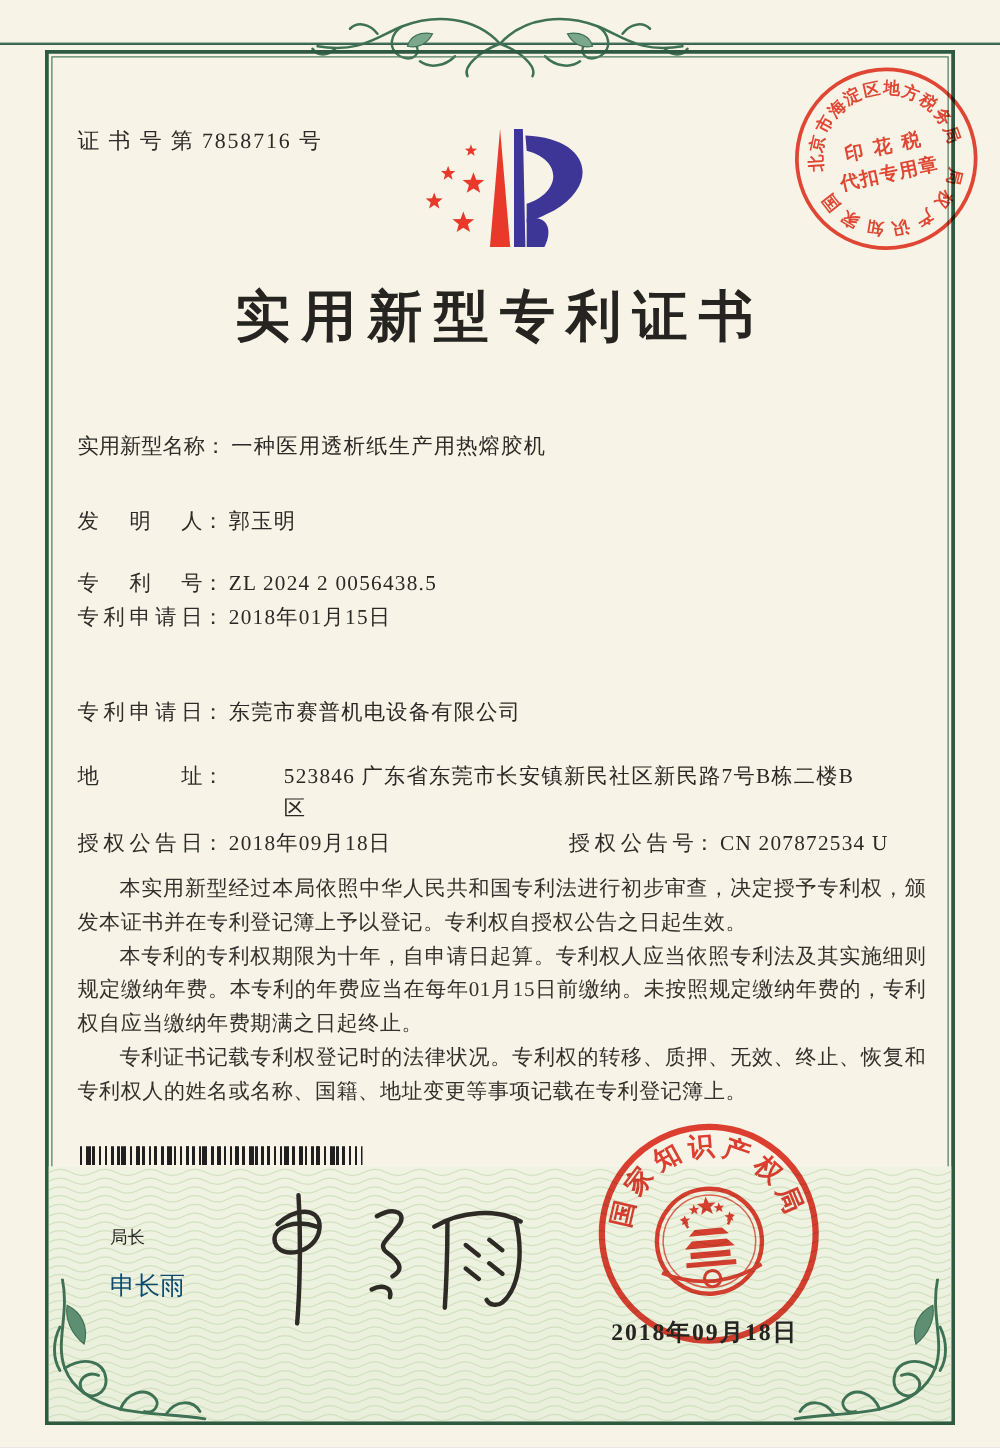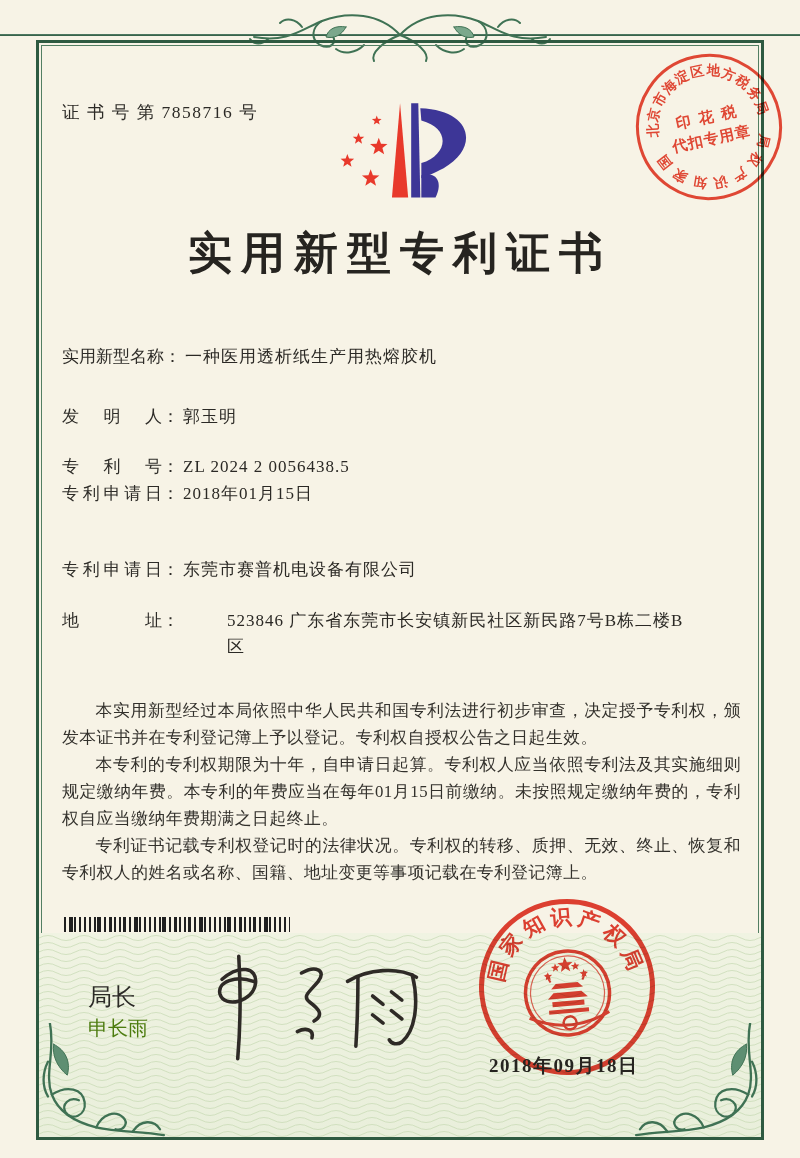--- a/index.html
+++ b/index.html
@@ -56,24 +56,24 @@
   .corner path{fill:none;stroke:var(--orn-green);stroke-width:2.4;stroke-linecap:round;}
   .corner .leaf{fill:#5e8f72;stroke:var(--orn-green);stroke-width:1;}
 
   
   .barcode{position:absolute;left:64px;top:917px;width:226px;height:15px;
     background-image:
       repeating-linear-gradient(90deg,#1f1f1f 0 2px,transparent 2px 5px),
       repeating-linear-gradient(90deg,transparent 0 7px,#1f1f1f 7px 9px,transparent 9px 13px);}
 
   
-  .sig-title{position:absolute;left:88px;top:981px;font-size:24px;
+  .sig-title{position:absolute;left:88px;top:981px;font-size:14px;
              font-family:"Liberation Sans","DejaVu Sans",sans-serif;color:#2b2a26;}
   .sig-name{position:absolute;left:88px;top:1015px;font-size:20px;
-            font-family:"Liberation Sans","DejaVu Sans",sans-serif;color:#4d7c0f;}
+            font-family:"Liberation Sans","DejaVu Sans",sans-serif;color:#0c4a6e;}
   .signature{position:absolute;left:188px;top:950px;width:250px;height:115px;}
   .signature path{fill:none;stroke:#2e2a26;stroke-width:3.4;stroke-linecap:round;stroke-linejoin:round;}
 
   
   .arc-layer{position:absolute;inset:0;}
   .arc-layer span{position:absolute;font-weight:bold;
                   font-family:"Liberation Sans","DejaVu Sans",sans-serif;}
   .tax-stamp{position:absolute;left:634px;top:52px;width:150px;height:150px;
              transform:rotate(-12deg);mix-blend-mode:multiply;opacity:.95;}
   .tax-ring{position:absolute;inset:2px;border:3.5px solid var(--stamp-red);border-radius:50%;}
@@ -173,20 +173,26 @@
     <span class="f-label">专利号</span><span class="f-colon">：</span><span class="f-value">ZL 2024 2 0056438.5</span>
   </div>
   <div class="f-row" style="top:481px">
     <span class="f-label">专利申请日</span><span class="f-colon">：</span><span class="f-value">2018年01月15日</span>
   </div>
   <div class="f-row" style="top:557px">
     <span class="f-label">专利申请日</span><span class="f-colon">：</span><span class="f-value">东莞市赛普机电设备有限公司</span>
   </div>
   <div class="f-row" style="top:608px">
     <span class="f-label">地址</span><span class="f-colon">：</span><span class="f-value addr">523846 广东省东莞市长安镇新民社区新民路7号B栋二楼B区</span>
+  </div>
+  <div class="f-row" style="top:662px">
+    <span class="f-label">授权公告日</span><span class="f-colon">：</span><span class="f-value">2018年09月18日</span>
+    <span class="f-group2">
+      <span class="f-label">授权公告号</span><span class="f-colon">：</span><span class="f-value">CN 207872534 U</span>
+    </span>
   </div>
 
   <div class="body-text">
     <p>本实用新型经过本局依照中华人民共和国专利法进行初步审查，决定授予专利权，颁发本证书并在专利登记簿上予以登记。专利权自授权公告之日起生效。</p>
     <p>本专利的专利权期限为十年，自申请日起算。专利权人应当依照专利法及其实施细则规定缴纳年费。本专利的年费应当在每年01月15日前缴纳。未按照规定缴纳年费的，专利权自应当缴纳年费期满之日起终止。</p>
     <p>专利证书记载专利权登记时的法律状况。专利权的转移、质押、无效、终止、恢复和专利权人的姓名或名称、国籍、地址变更等事项记载在专利登记簿上。</p>
   </div>
 
   <div class="green-band">
     <svg id="wavesSvg" viewBox="0 0 722 204" preserveAspectRatio="none">

